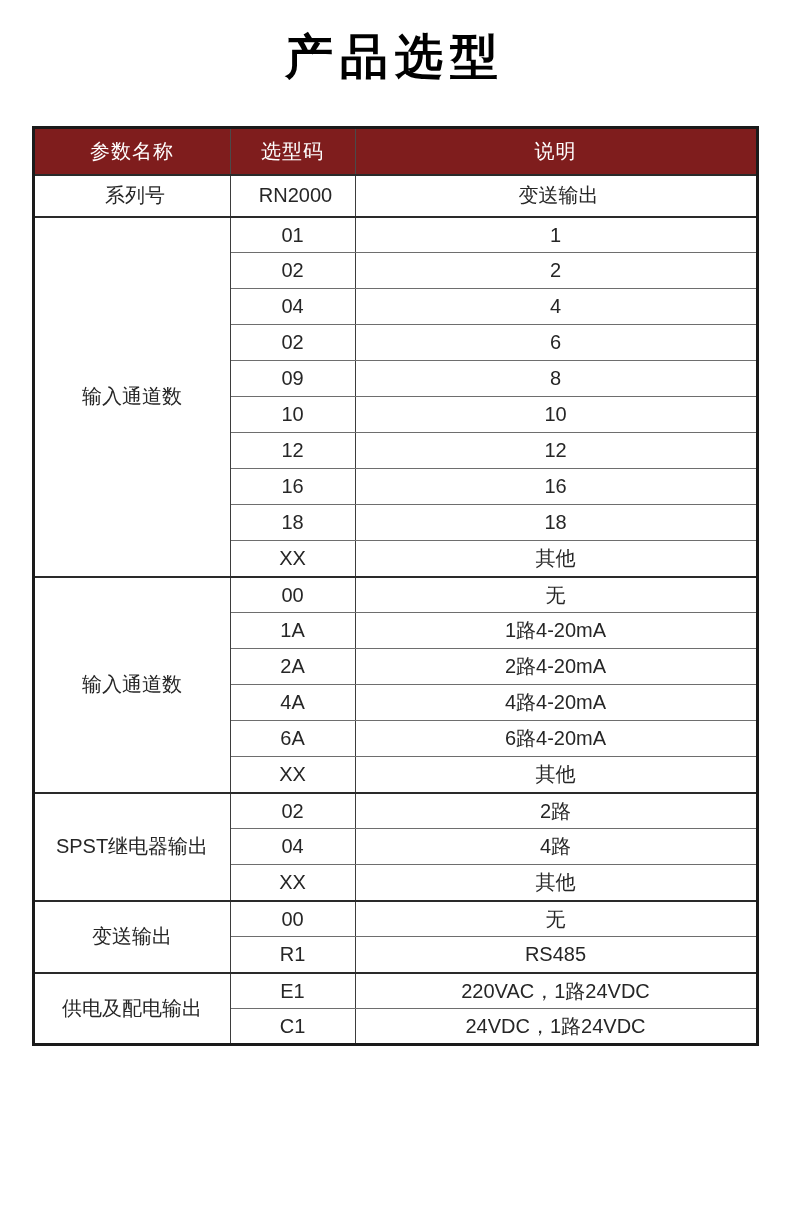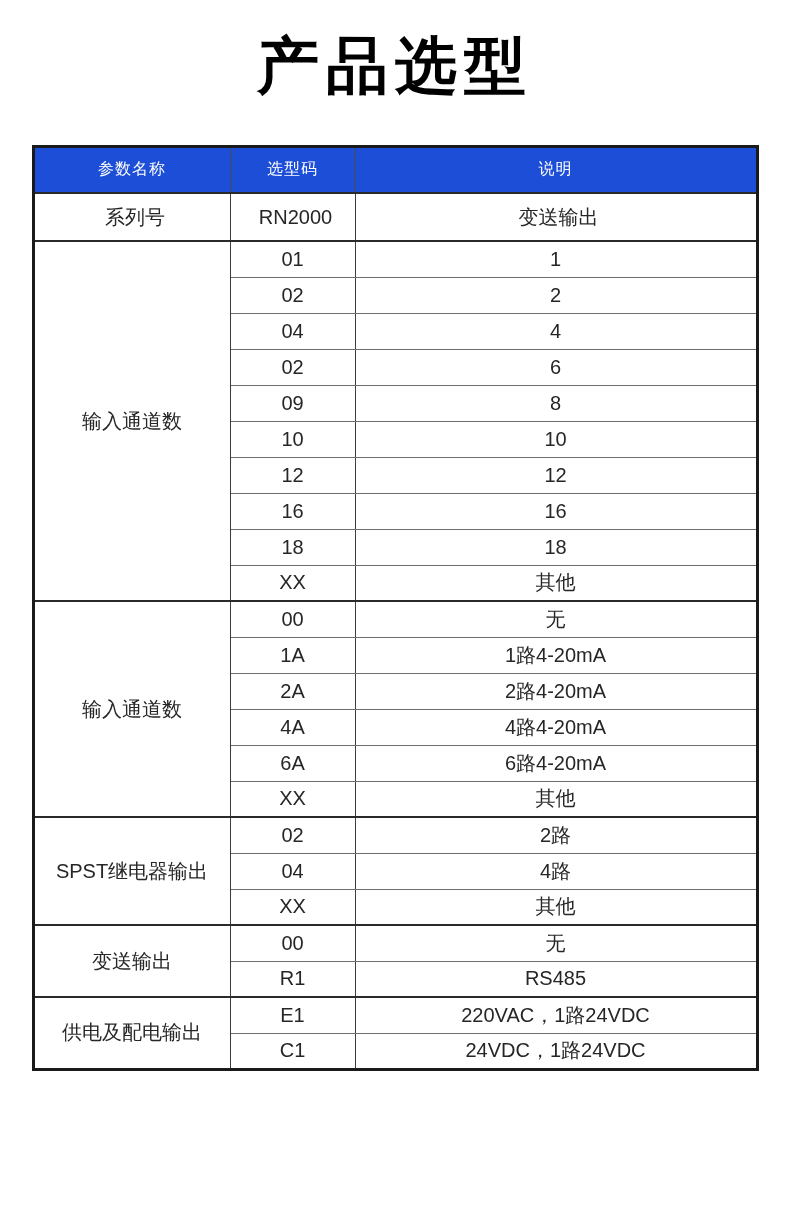--- a/index.html
+++ b/index.html
@@ -11,38 +11,38 @@
   }
   .page {
     width: 790px;
     height: 1209px;
     background: #ffffff;
     overflow: hidden;
   }
   .title {
     margin: 26px 0 0 0;
     text-align: center;
-    font-size: 62px;
+    font-size: 48px;
     line-height: 1.3;
     font-weight: 900;
     letter-spacing: 7px;
     color: #000000;
   }
   table.spec-table {
     width: 724px;
     margin: 38px auto 0 auto;
     border-collapse: collapse;
     table-layout: fixed;
     border: 3px solid #1a1a1a;
   }
   th {
-    background: #1d4ed8;
+    background: #7f1d1d;
     color: #ffffff;
     font-weight: 400;
-    font-size: 16px;
+    font-size: 20px;
     height: 47px;
     letter-spacing: 1px;
     border: 1px solid #4a4a4a;
     padding: 0;
     text-align: center;
     vertical-align: middle;
   }
   td {
     font-size: 20px;
     color: #262626;
@@ -50,21 +50,21 @@
     padding: 0 6px;
     text-align: center;
     vertical-align: middle;
     border-left: 1px solid #3d3d3d;
     border-right: 1px solid #3d3d3d;
     border-top: 1px solid #6e6e6e;
     border-bottom: 1px solid #6e6e6e;
     background: #ffffff;
   }
   tr.sec-start > td { border-top: 2px solid #2a2a2a; }
-  tr.row-series > td { height: 48px; padding-left: 12px; }
+  tr.row-series > td { height: 42px; padding-left: 12px; }
 </style>
 </head>
 <body>
 
 <div class="page">
   <h1 class="title">产品选型</h1>
 
   <table class="spec-table">
     <colgroup>
       <col style="width:197px">

